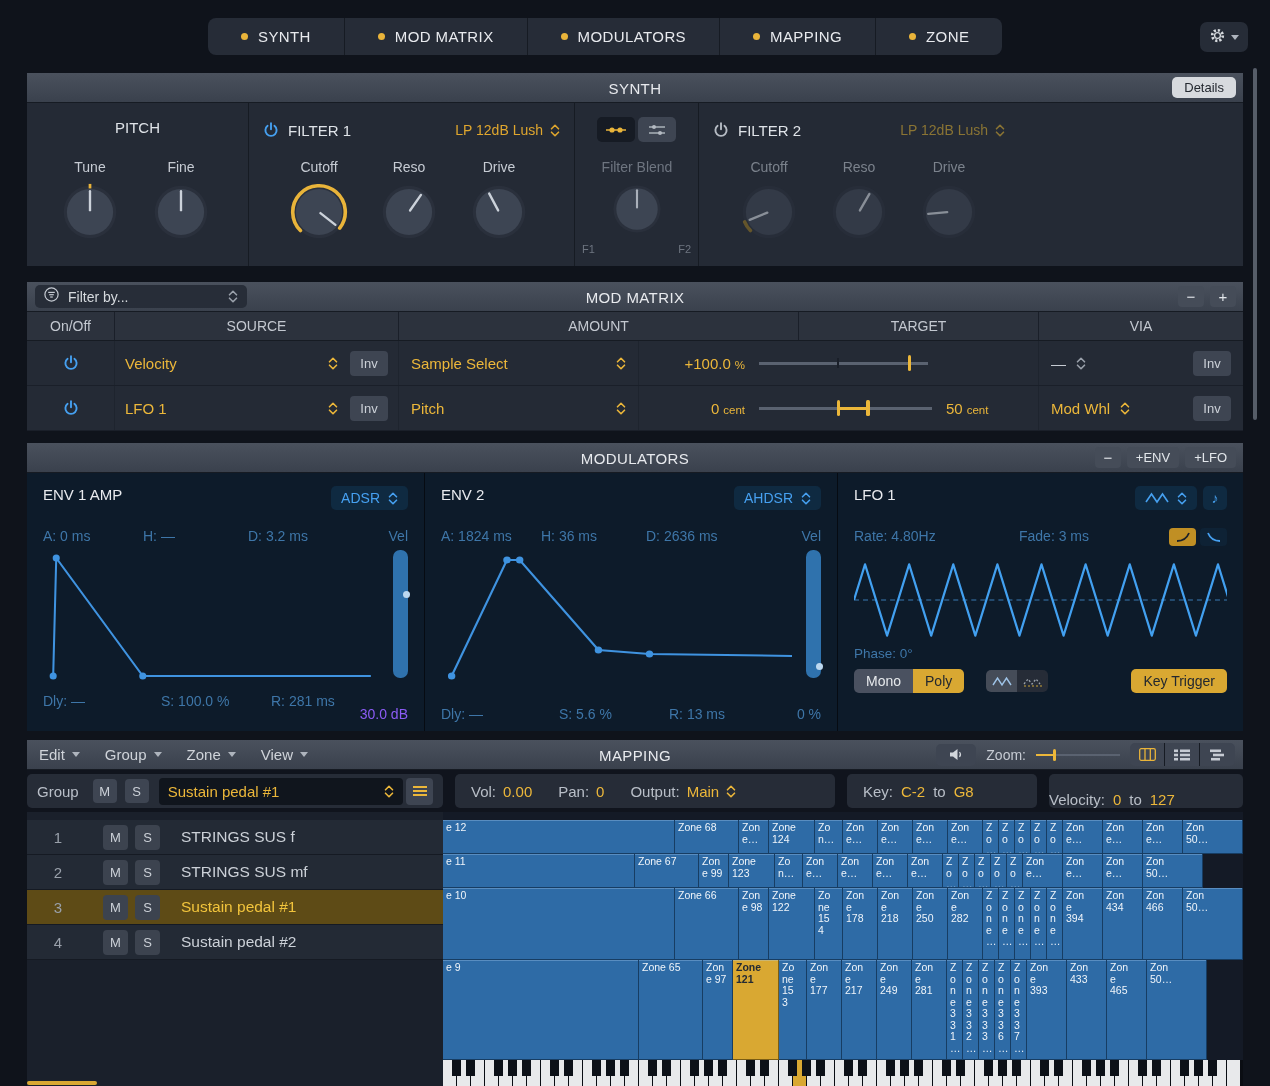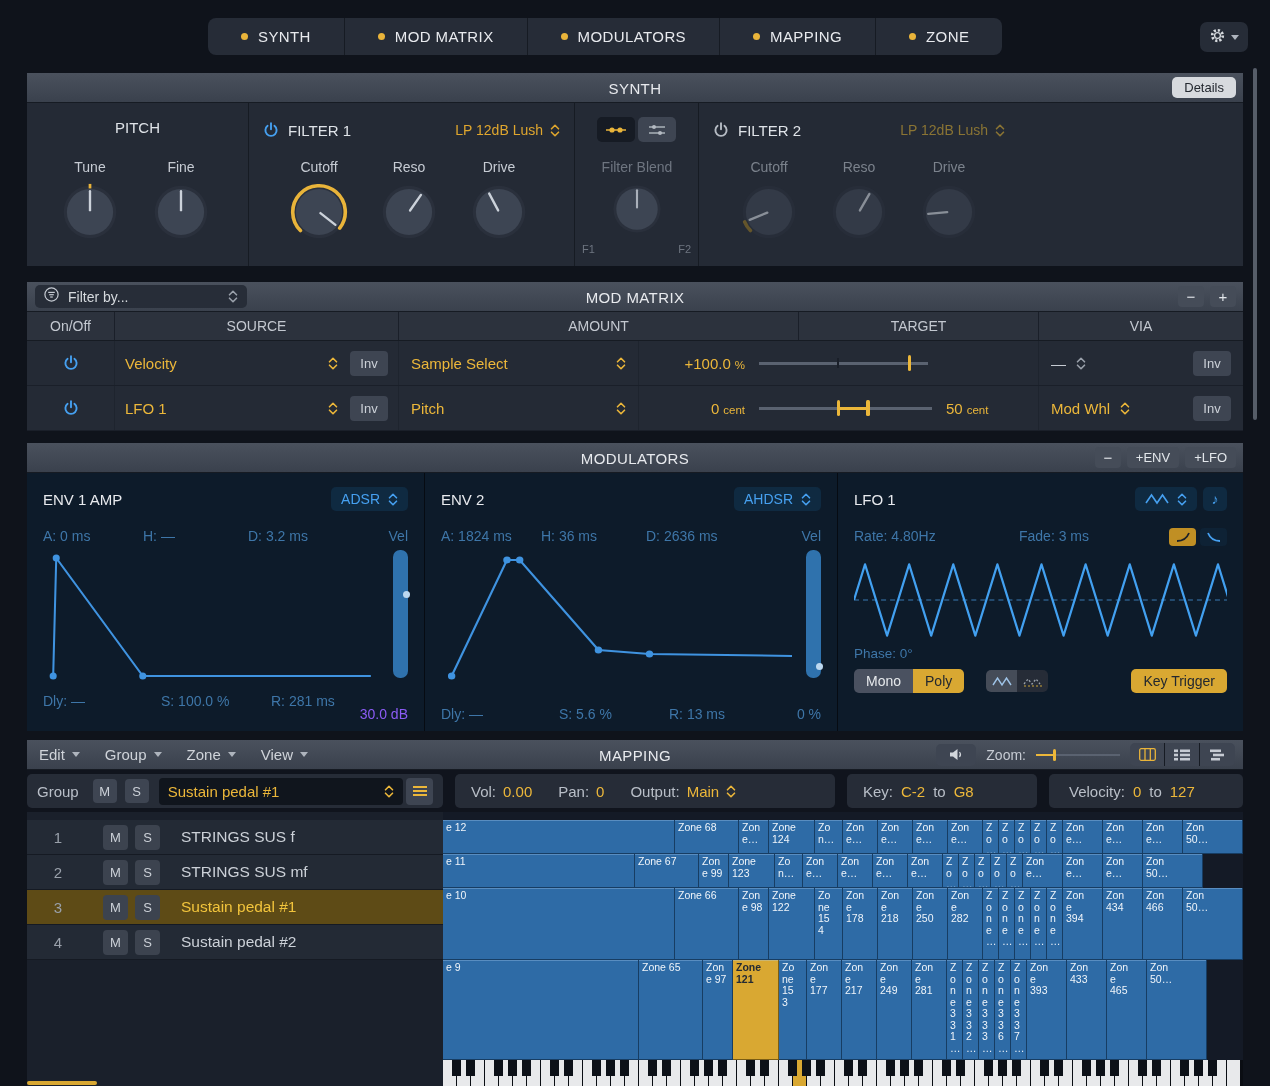--- a/index.html
+++ b/index.html
@@ -75,21 +75,21 @@
   .handle{position:absolute;top:2px;width:3.5px;height:16px;background:#ecb73a;border-radius:1.5px;}
   .ctick{position:absolute;top:5px;left:46%;width:2px;height:10px;background:#1a1f29;}
   .rconn{position:absolute;top:9px;height:2.5px;background:#ecb73a;}
   .slider.end{margin-right:92px;}
   
   .sec-mods{top:370px;}
   .mod-btns{position:absolute;right:7px;top:4px;display:flex;gap:6px;}
   .mods-body{display:flex;height:258px;background:#0d1b2a;}
   .mpanel{position:relative;box-sizing:border-box;border-right:1px solid #060b12;padding:0 16px;}
   .mpanel:last-child{border-right:none;}
-  .m-head{display:flex;align-items:center;margin-top:13px;height:26px;}
+  .m-head{display:flex;align-items:flex-start;margin-top:13px;height:26px;}
   .m-title{font-size:15px;color:#e8eaee;}
   .dd{margin-left:auto;background:#0f2a41;color:#46a0f0;border-radius:5px;height:24px;display:flex;align-items:center;gap:8px;padding:0 10px;font-size:14px;}
   .m-read{display:flex;margin-top:16px;font-size:14px;color:#3e76a8;height:18px;}
   .ra{width:100px;} .rh{width:105px;} .rd{flex:1;} .rvel{width:30px;text-align:right;}
   .m-graph{display:flex;margin-top:4px;height:132px;}
   .egraph{flex:1;height:132px;}
   .eline{fill:none;stroke:#3f93e0;stroke-width:2;}
   .edot{fill:#3f93e0;}
   .velbar{width:15px;height:128px;margin-left:14px;background:#0a1724;border-radius:7px;position:relative;}
   .velfill{position:absolute;inset:0;background:#2f72ad;border-radius:7px;}
@@ -123,21 +123,21 @@
   .zfill{position:absolute;top:7px;left:0;width:20%;height:2.5px;background:#ecb73a;}
   .zhandle{position:absolute;top:2px;left:20%;width:3.5px;height:12px;background:#ecb73a;border-radius:1.5px;}
   .segmented{display:flex;border-radius:5px;overflow:hidden;}
   .segc{width:35px;height:23px;background:#3e4552;border:none;border-right:1px solid #161b23;display:flex;align-items:center;justify-content:center;padding:0;}
   .segc:last-child{border-right:none;}
   .gstrip{height:42px;background:#10141d;display:flex;align-items:center;gap:12px;}
   .gseg{height:34px;background:#262c37;border-radius:5px;display:flex;align-items:center;box-sizing:border-box;}
   .gseg.s1{width:416px;padding:0 10px;}
   .gseg.s2{width:380px;padding:0 16px;gap:26px;}
   .gseg.s3{width:190px;padding:0 16px;gap:8px;}
-  .gseg.s4{flex:1;padding:0 20px;gap:8px;}
+  .gseg.s4{flex:1;padding:0 0;gap:8px;align-items:flex-end;}
   .pair{display:flex;align-items:center;gap:7px;}
   .glabel{font-size:15px;color:#b9bfc8;white-space:nowrap;}
   .gval{font-size:15px;color:#ecb73a;white-space:nowrap;}
   .ms{width:24px;height:24px;background:#3e4552;color:#ccd1d8;border:none;border-radius:4px;font-size:13px;margin-left:8px;padding:0;}
   .ms:first-of-type{margin-left:14px;}
   .gfield{flex:1;height:27px;background:#10151d;border-radius:4px;display:flex;align-items:center;padding:0 9px;margin-left:10px;}
   .gfield .ud{margin-left:auto;}
   .glist-btn{width:27px;height:27px;margin-left:3px;background:#3e4552;border:none;border-radius:4px;display:flex;align-items:center;justify-content:center;padding:0;}
   .bars{display:block;width:14px;height:10px;background:repeating-linear-gradient(#ecb73a 0 2px,transparent 2px 4px);}
   .map-body{position:relative;height:275px;display:flex;background:#1a202b;}

